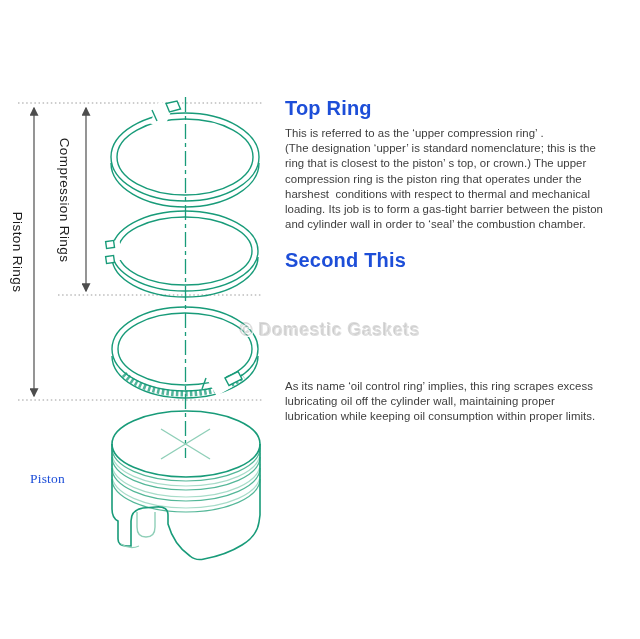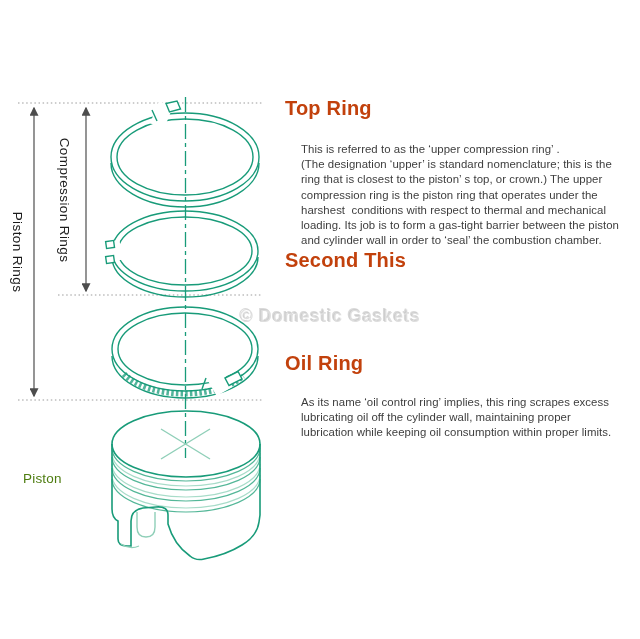--- a/index.html
+++ b/index.html
@@ -4,42 +4,42 @@
 <style>
   html,body{margin:0;padding:0;background:#fff;}
   .page{
     position:relative;width:640px;height:639px;background:#ffffff;
     font-family:"Liberation Sans",sans-serif;overflow:hidden;
   }
   .diagram-svg{position:absolute;left:0;top:0;z-index:1;}
   .content{position:absolute;left:0;top:0;width:640px;height:639px;z-index:2;}
   .sec-title{
     position:absolute;left:285px;margin:0;
-    font-size:20px;font-weight:bold;color:#c2410c;letter-spacing:0.2px;
+    font-size:20px;font-weight:bold;color:#1d4ed8;letter-spacing:0.2px;
   }
   .sec-body{
-    position:absolute;left:285px;margin:16px;
+    position:absolute;left:285px;margin:0;
     font-size:11.4px;line-height:15.2px;color:#3d3d3d;
     white-space:pre;letter-spacing:0.05px;
   }
   .t-top{top:97px;}   .p-top{top:126px;}
   .t-second{top:249px;} .p-second{top:278px;}
   .t-oil{top:352px;}  .p-oil{top:379px;}
   .vlabel{
     position:absolute;writing-mode:vertical-rl;transform:translateY(-50%);
     font-size:13.5px;color:#1c1c1c;letter-spacing:0.4px;white-space:nowrap;
   }
   .vlabel-piston-rings{left:10px;top:252px;}
   .vlabel-compression{left:57px;top:200px;}
   .piston-label{
-    position:absolute;left:23px;top:471px;
-    font-size:13.5px;color:#4d7c0f;letter-spacing:0.2px;
+    position:absolute;left:30px;top:471px;
+    font-size:13.5px;color:#1d4ed8;letter-spacing:0.2px;font-family:Liberation Serif, serif;
   }
   .watermark{
-    position:absolute;left:240px;top:306px;z-index:3;
+    position:absolute;left:240px;top:320px;z-index:3;
     font-size:17.5px;font-weight:bold;letter-spacing:0.6px;
     color:rgba(195,195,195,0.55);
     text-shadow:1px 1px 0 rgba(255,255,255,0.9), -1px -1px 0 rgba(150,150,150,0.35);
     pointer-events:none;white-space:nowrap;
   }
 </style>
 </head>
 <body>
 
 <div class="page">
@@ -133,21 +133,20 @@
     <p class="sec-body p-top">This is referred to as the ‘upper compression ring’ .
 (The designation ‘upper’ is standard nomenclature; this is the
 ring that is closest to the piston’ s top, or crown.) The upper
 compression ring is the piston ring that operates under the
 harshest  conditions with respect to thermal and mechanical
 loading. Its job is to form a gas-tight barrier between the piston
 and cylinder wall in order to ‘seal’ the combustion chamber.</p>
 
     <h2 class="sec-title t-second">Second This</h2>
 
-    <h2 class="sec-title t-oil">Oil Ring</h2>
     <p class="sec-body p-oil">As its name ‘oil control ring’ implies, this ring scrapes excess
 lubricating oil off the cylinder wall, maintaining proper
 lubrication while keeping oil consumption within proper limits.</p>
   </div>
 
   <div class="watermark">© Domestic Gaskets</div>
 
 </div>
 
 </body></html>

